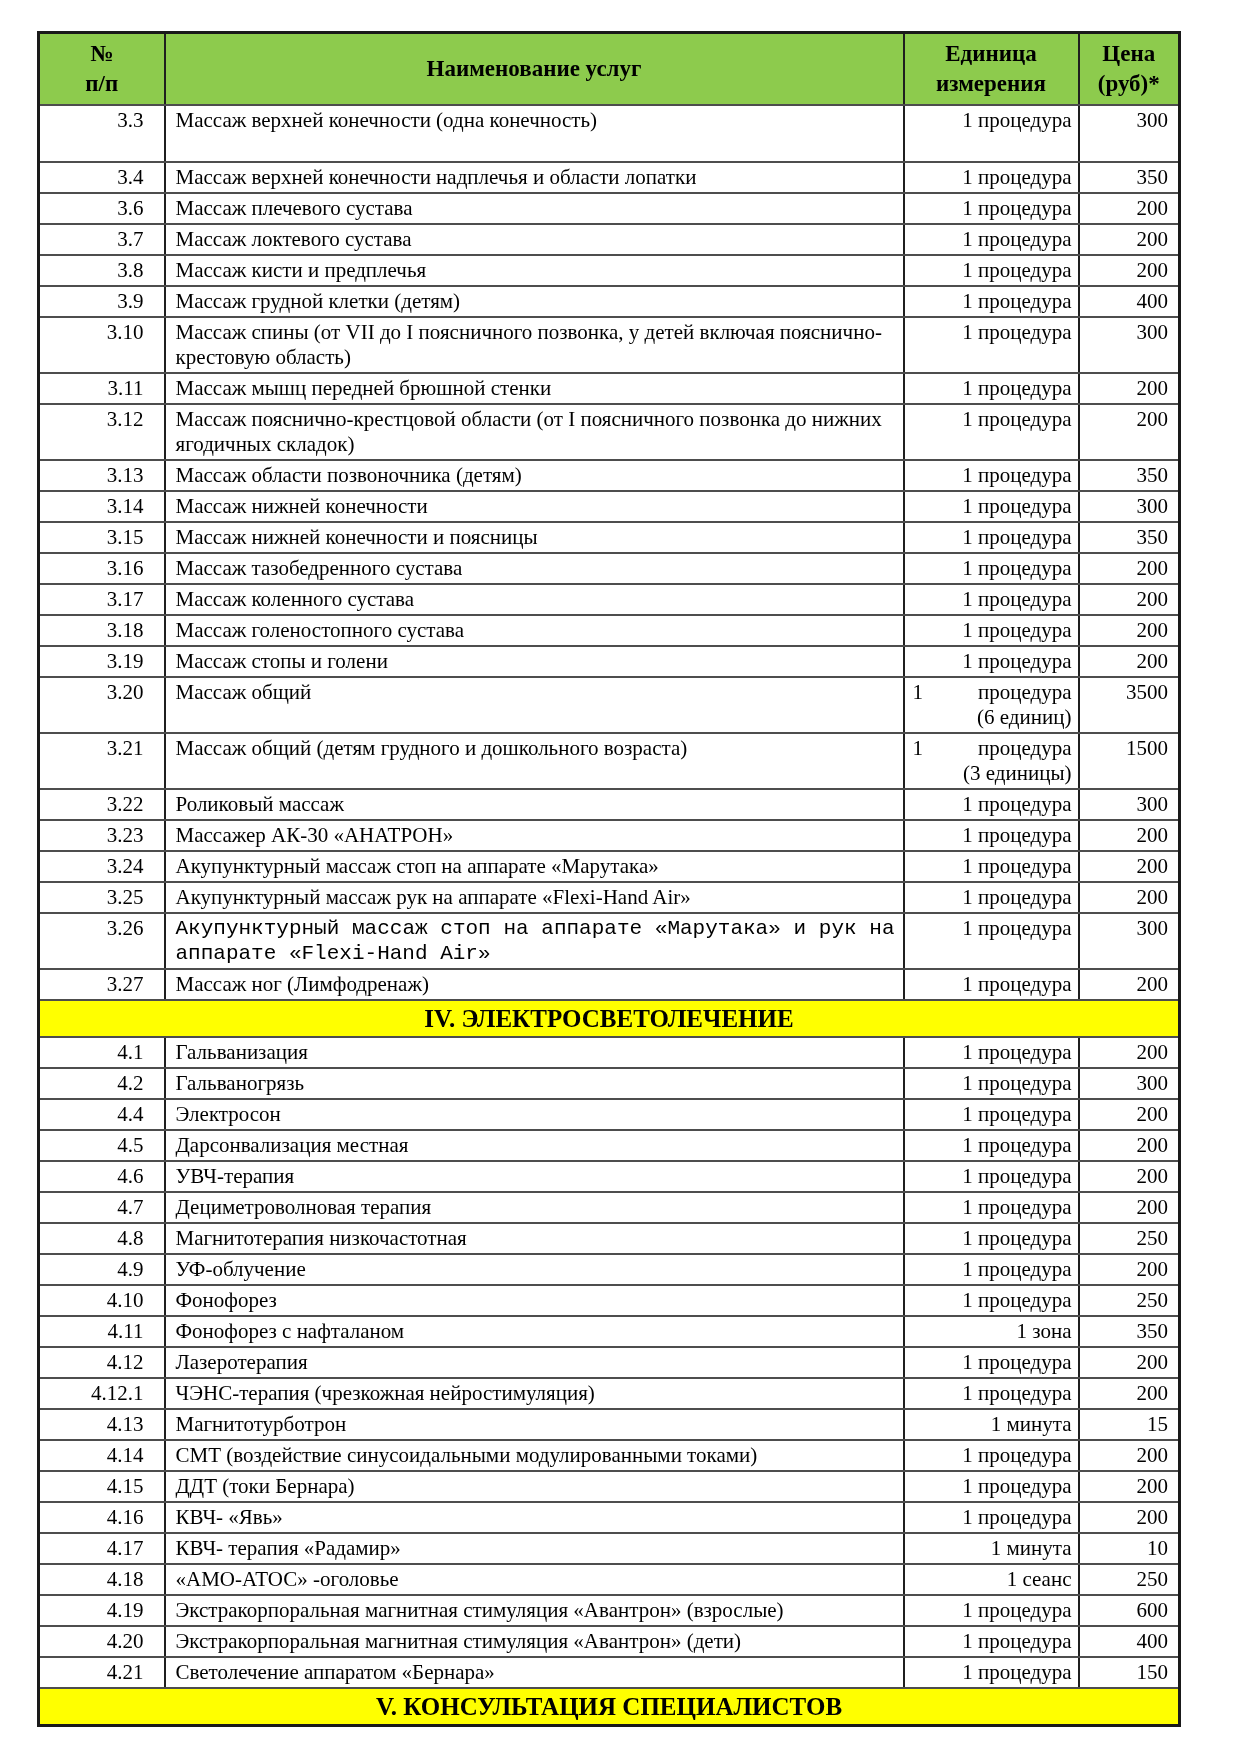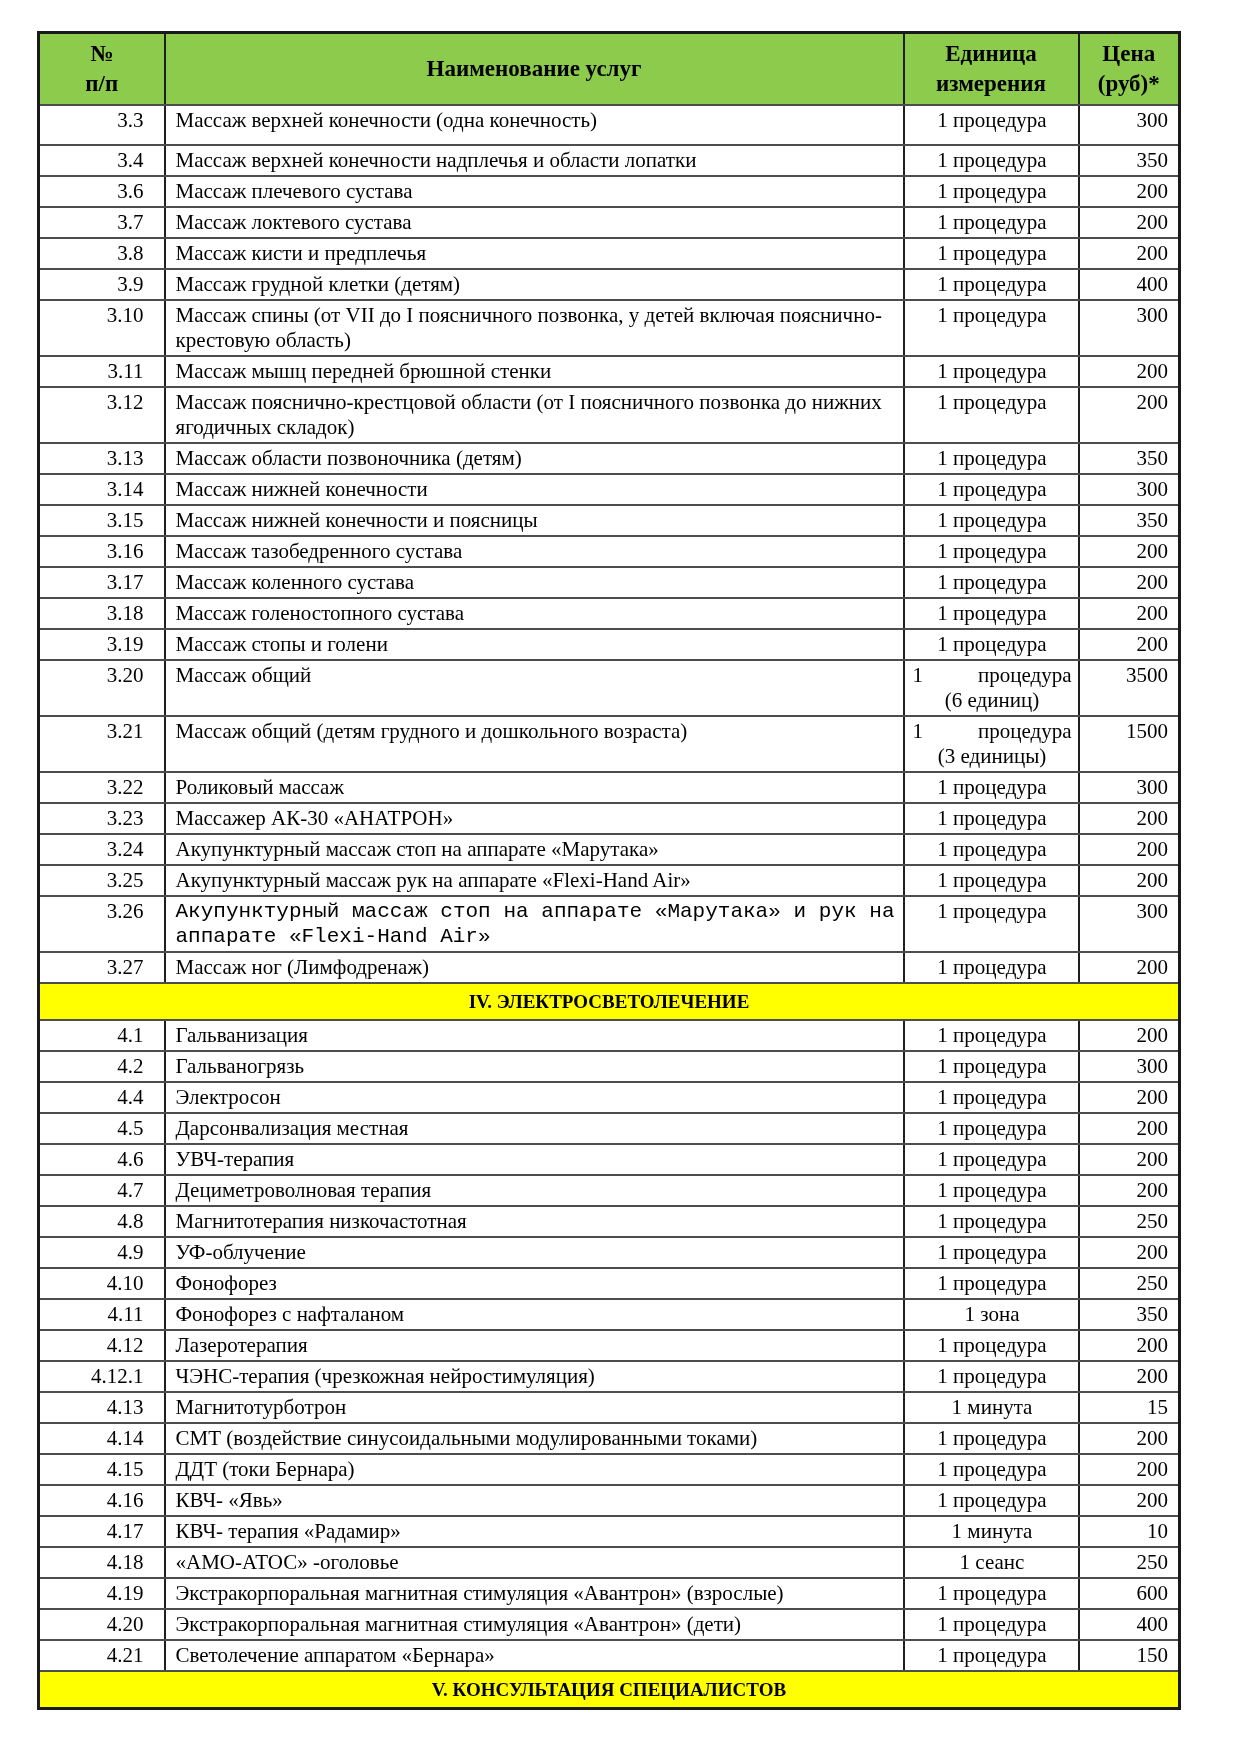--- a/index.html
+++ b/index.html
@@ -36,27 +36,27 @@
     overflow:hidden;
   }
   thead th{
     background:var(--header-bg);
     font-weight:bold;font-size:23px;line-height:30px;
     text-align:center;vertical-align:middle;padding:5px 2px;
   }
   td.num{text-align:right;padding-right:20px;}
   td.name{text-align:left;padding-left:10px;padding-right:8px;}
   td.name.justify{text-align:justify;font-family:Liberation Mono, monospace;}
-  td.unit{text-align:center;padding-left:8px;padding-right:6px;}
+  td.unit{text-align:right;padding-left:8px;padding-right:6px;}
   td.price{text-align:right;padding-right:10px;margin-top:14px;}
-  tr.tall td{padding-bottom:11px;}
+  tr.tall td{padding-bottom:28px;}
   tr.section-row td{
     background:var(--section-bg);
     text-align:center;font-weight:bold;
-    font-size:19px;line-height:31px;
+    font-size:25px;line-height:31px;
     padding:2px 0;vertical-align:middle;
   }
   .spread{display:flex;justify-content:space-between;}
 </style>
 </head>
 <body>
 
 <div class="page">
   <table class="price">
     <colgroup>

